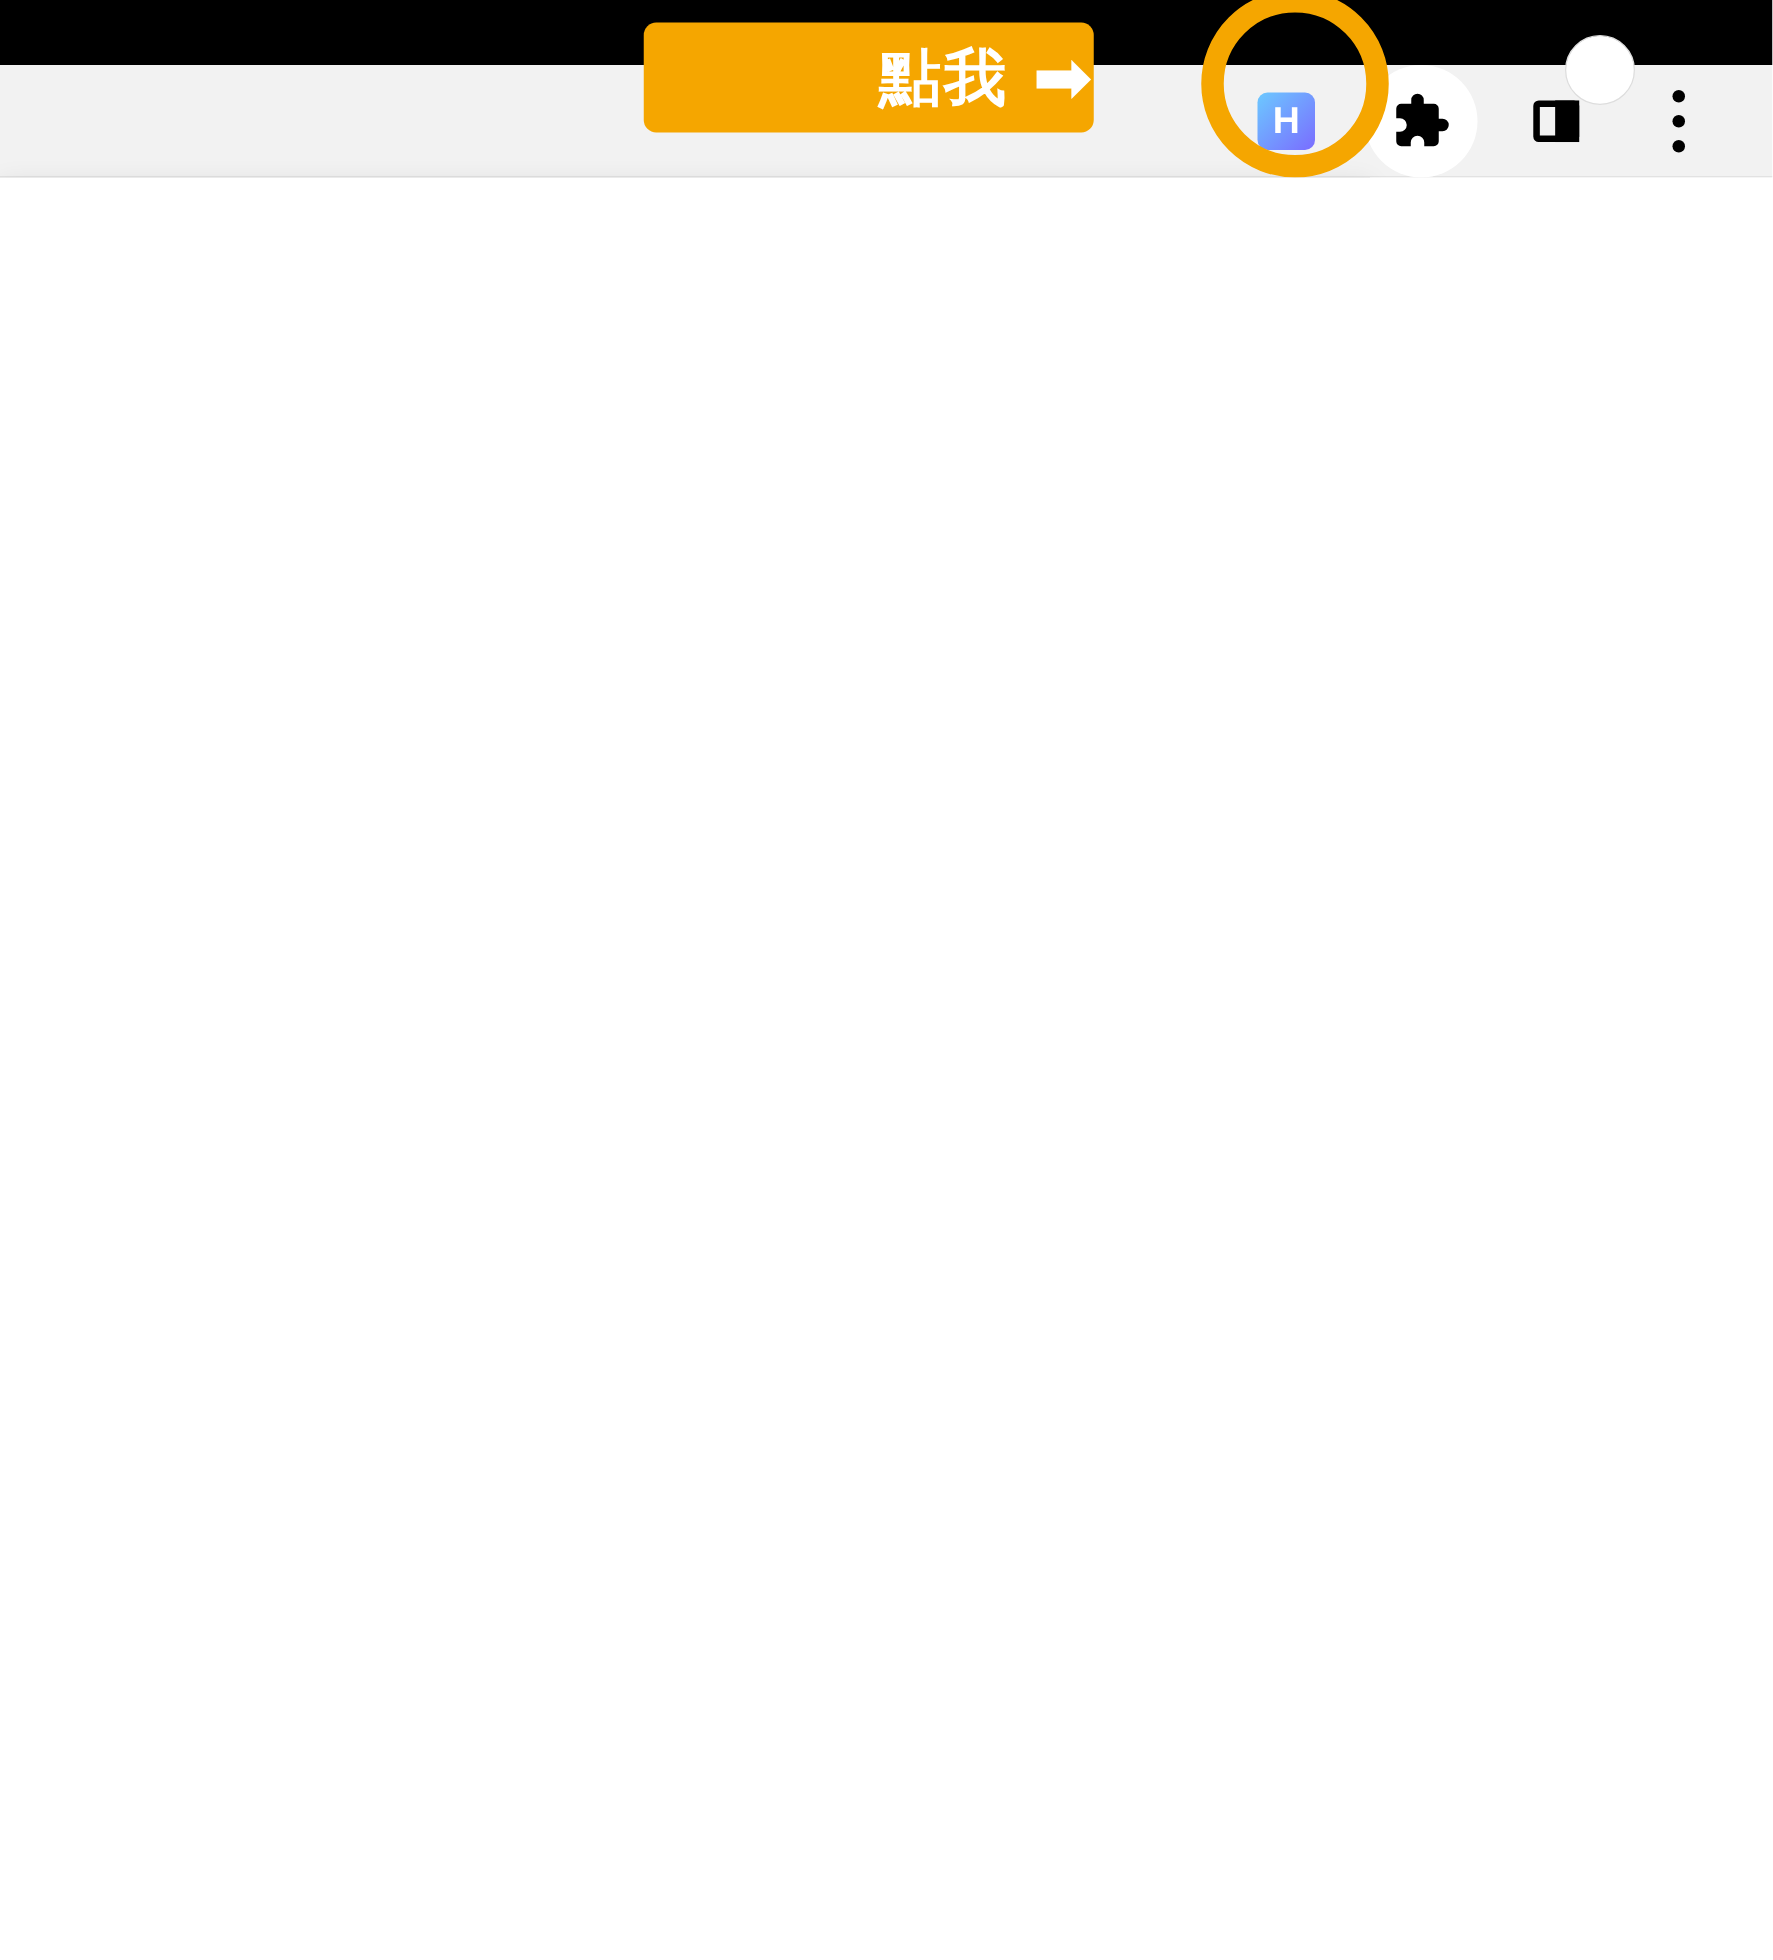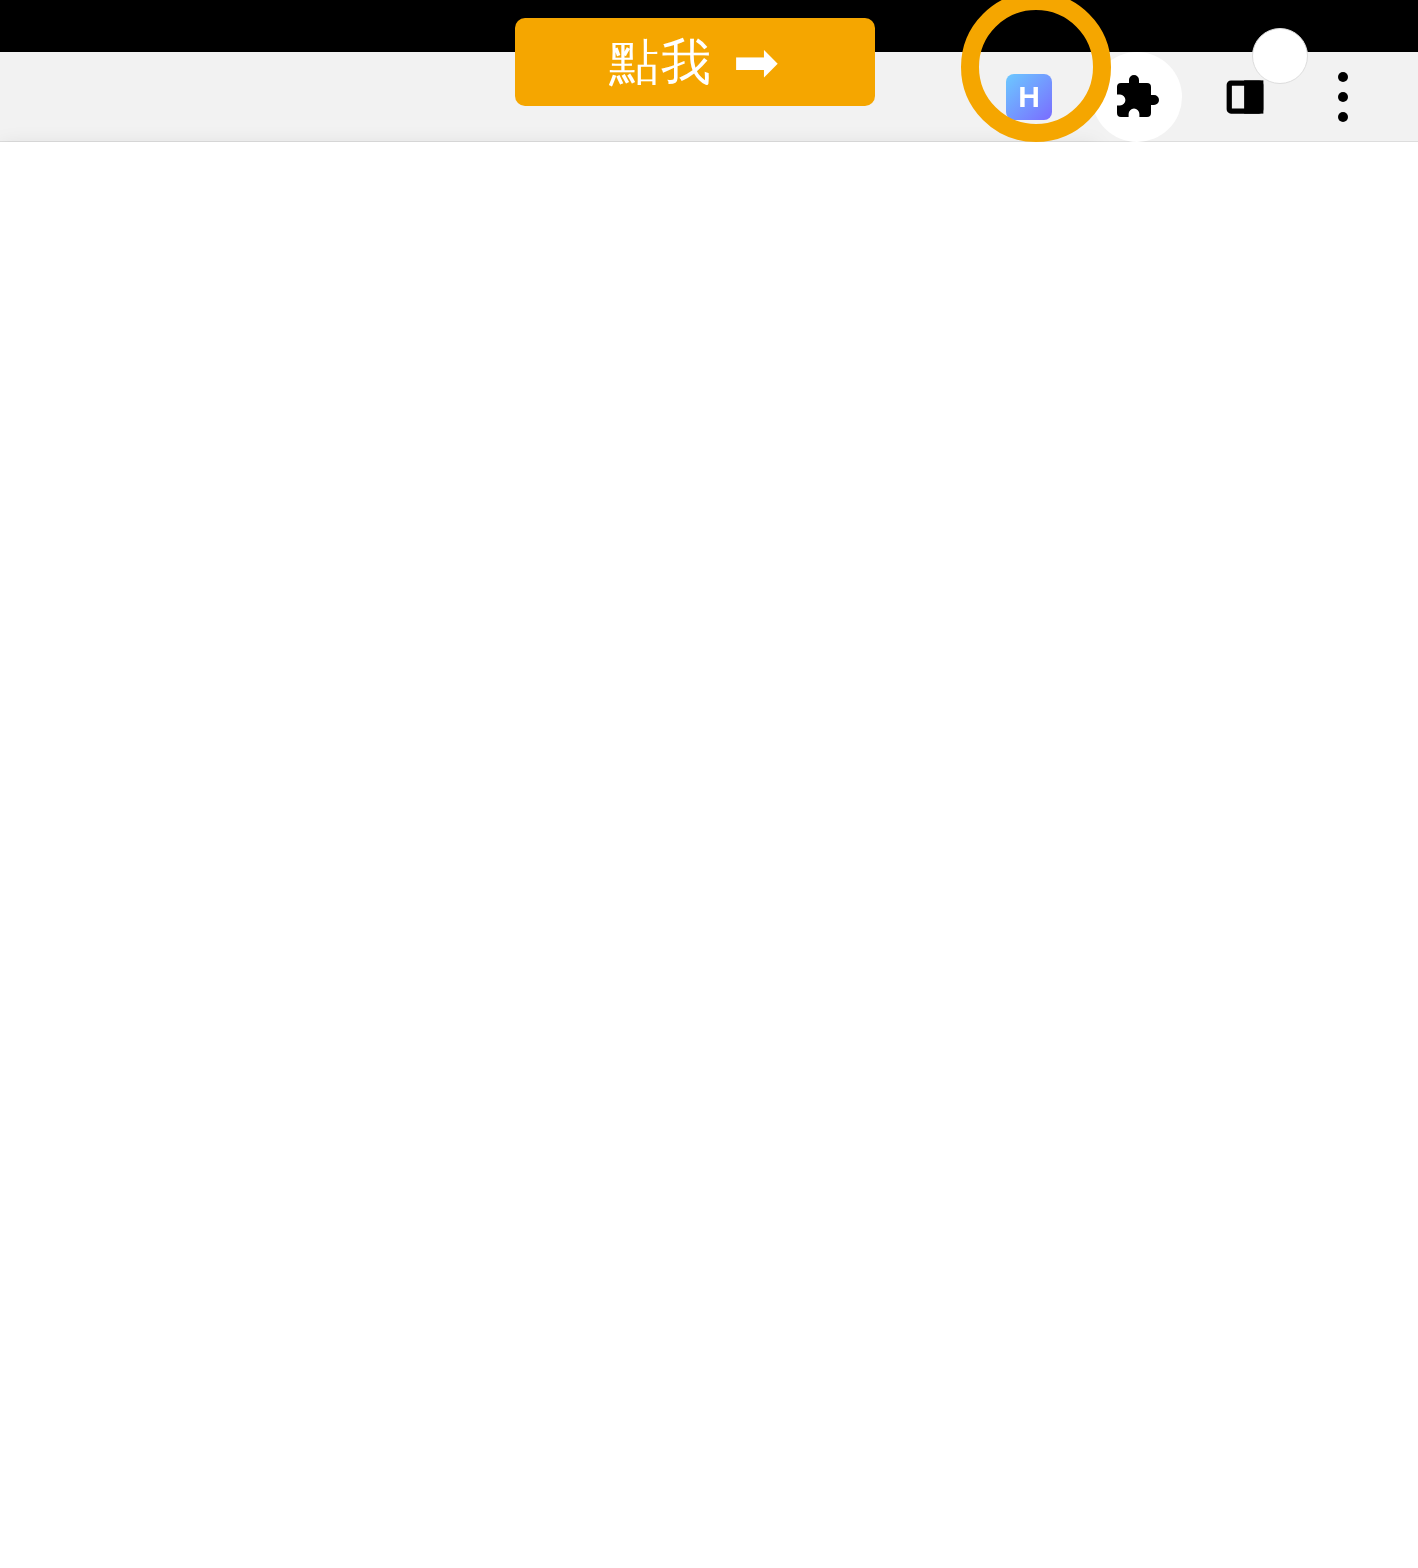--- a/index.html
+++ b/index.html
@@ -60,22 +60,22 @@
 
   
   .ring {
     position:absolute; border-radius:50%;
     border: 18px solid #f5a600;
     pointer-events:none; z-index:10;
   }
   .callout {
     position:absolute;
     background:#f5a600; color:#fff;
-    font-weight:400;
-    display:flex; align-items:center; justify-content:center;
+    font-weight:700;
+    display:flex; align-items:center; justify-content:flex-end;
     border-radius:10px;
     z-index:10;
     letter-spacing:2px;
   }
   .callout .arrow { margin-left:20px; font-size:1.1em;}
 
   
   .popup {
     position:absolute; left:0; top:142px;
     width: 1096px;

